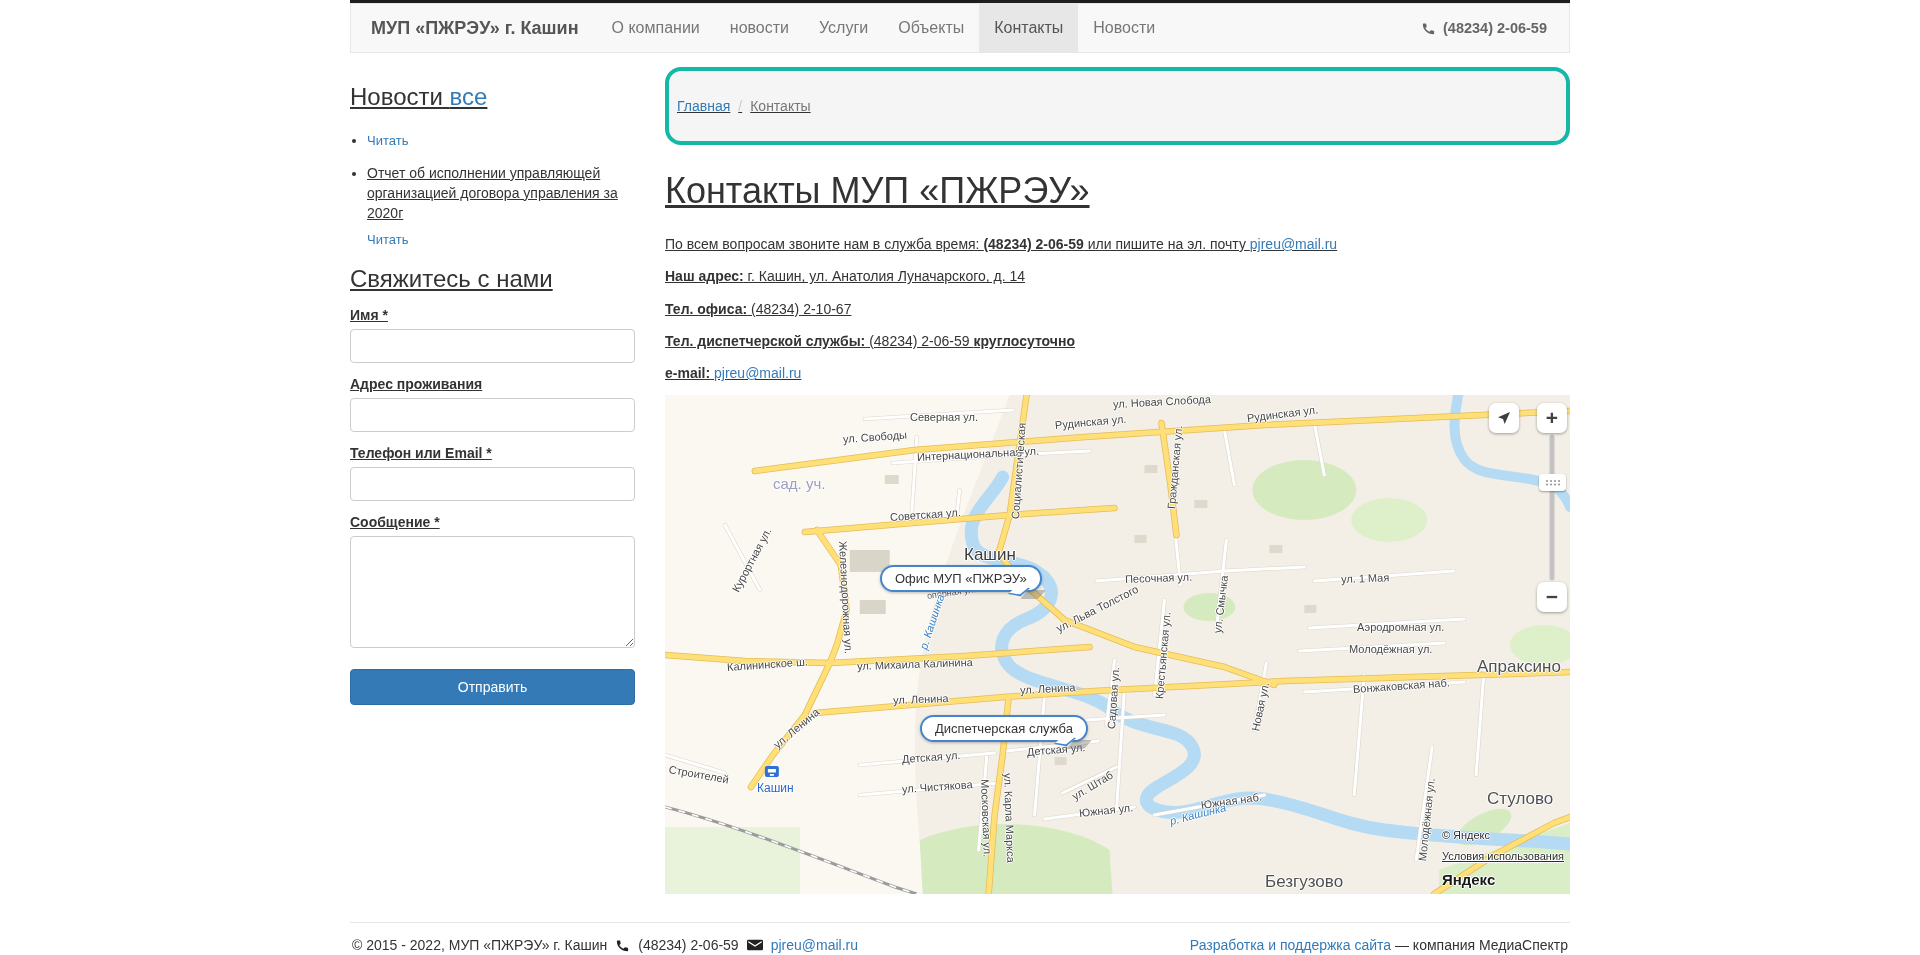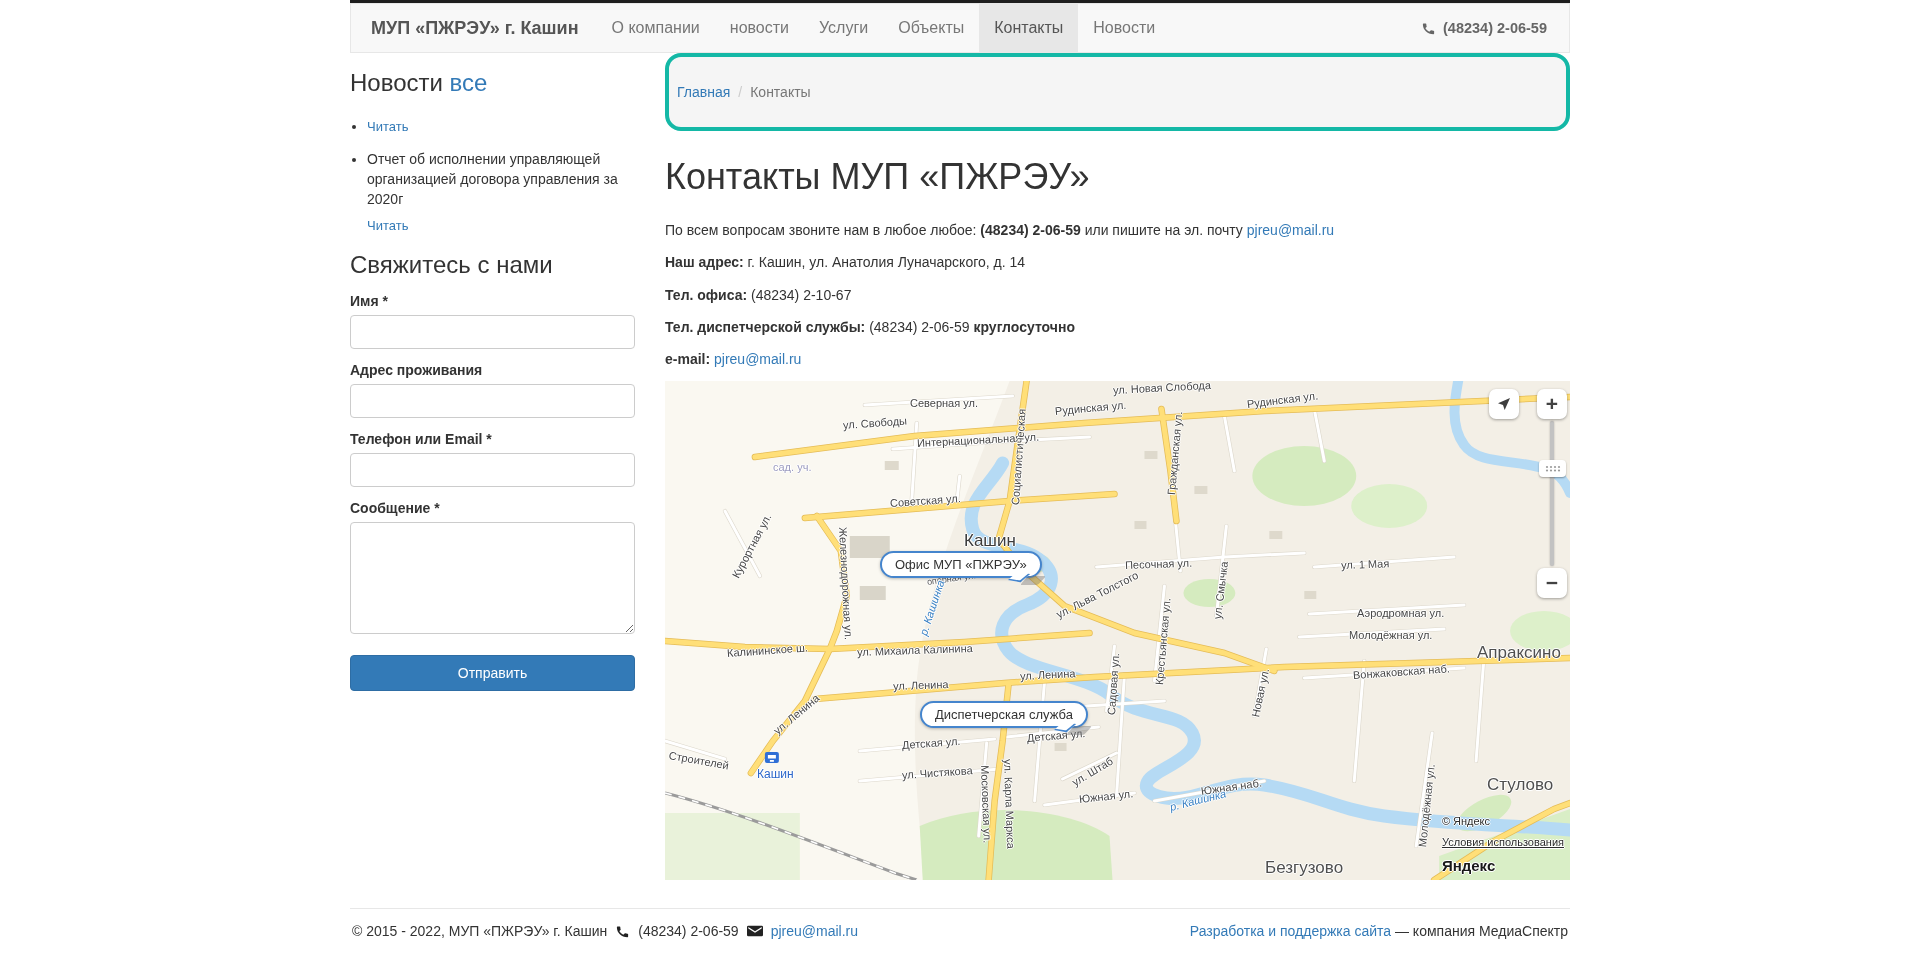--- a/index.html
+++ b/index.html
@@ -10,21 +10,21 @@
 
   
   .navbar { background:#f8f8f8; border:1px solid #e7e7e7; height:50px; display:flex; align-items:stretch; }
   .brand { font-size:18px; color:#555; display:flex; align-items:center; padding:0 18px 0 20px; cursor:pointer; white-space:nowrap;font-weight:bold; }
   .nav-menu { list-style:none; margin:0; padding:0; display:flex; }
   .nav-menu li { display:flex; align-items:center; padding:4px 15px; font-size:16px; color:#777; cursor:pointer; }
   .nav-menu li.active { background:#e7e7e7; color:#555; }
   .nav-phone { margin-left:auto; display:flex; align-items:center; gap:7px; padding-right:22px; color:#666; font-size:14.5px; font-weight:600; }
 
   
-  .content-row { display:flex; margin-top:0; }
+  .content-row { display:flex; margin-top:14px;text-decoration:underline; }
   .sidebar { width:285px; flex:0 0 285px; margin-right:30px; }
   .main { flex:1 1 auto; width:905px; }
 
   
   .side-title { font-size:24px; font-weight:400; color:#333; margin:16px 0 14px; }
   .side-title .all-link { color:#337ab7; cursor:pointer; }
   .news-list { list-style:disc; padding-left:17px; margin:0 0 6px; font-size:14px; line-height:1.42; }
   .news-list li { margin-bottom:13px; }
   .read-link { display:inline-block; color:#337ab7; font-size:13px; margin-top:7px; cursor:pointer; }
   .contact-form label { display:block; font-size:14px; font-weight:700; color:#333; margin:13px 0 6px; }
@@ -42,21 +42,21 @@
   p.contact a { color:#337ab7; cursor:pointer; }
 
   
   .map { position:relative; width:905px; height:499px; overflow:hidden; background:#f3efe6; margin-top:6px; cursor:grab; }
   .map svg.canvas { position:absolute; left:0; top:0; }
   .map-label { position:absolute; white-space:nowrap; transform-origin:0 50%; z-index:2;
     text-shadow:0 1px 0 #fff,0 -1px 0 #fff,1px 0 0 #fff,-1px 0 0 #fff; }
   .ml-street { font-size:11px; color:#474747; }
   .ml-small  { font-size:9px;  color:#5a5a5a; }
   .ml-water  { font-size:11px; color:#3b82c4; font-style:italic; }
-  .ml-garden { font-size:11px; color:#9c9cc0; }
+  .ml-garden { font-size:15px; color:#9c9cc0; }
   .ml-place  { font-size:17px; color:#4f4f4f; }
   .ml-city   { font-size:17px; color:#3c3c3c; }
   .ml-station{ font-size:12px; color:#2b66c9; }
   .balloon { position:absolute; z-index:4; background:#fff; border:2px solid #4585cd; border-radius:15px;
     padding:4px 13px; font-size:13px; color:#333; white-space:nowrap; box-shadow:0 1px 3px rgba(0,0,0,.25); cursor:pointer; }
   .balloon-tail { position:absolute; right:15px; bottom:-7px; width:12px; height:12px; background:#fff;
     border-right:2px solid #4585cd; border-bottom:2px solid #4585cd; transform:rotate(30deg) skew(-20deg,-20deg); }
   .balloon-shadow { position:absolute; right:-2px; bottom:-9px; width:18px; height:9px;
     background:rgba(110,110,110,.4); transform:skewX(-42deg); border-radius:2px; z-index:-1; }
   .map-btn { position:absolute; z-index:5; width:30px; height:30px; background:#fff; border-radius:7px;
@@ -133,21 +133,21 @@
       </form>
     </aside>
 
     <main class="main">
       <div class="well breadcrumb">
         <a>Главная</a><span class="sep">/</span><span class="current">Контакты</span>
       </div>
 
       <h1 class="page-title">Контакты МУП «ПЖРЭУ»</h1>
 
-      <p class="contact"><span>По всем вопросам звоните нам в любое любое: </span><b>(48234) 2-06-59</b><span> или пишите на эл. почту </span><a>pjreu@mail.ru</a></p>
+      <p class="contact"><span>По всем вопросам звоните нам в служба время: </span><b>(48234) 2-06-59</b><span> или пишите на эл. почту </span><a>pjreu@mail.ru</a></p>
       <p class="contact"><b>Наш адрес:</b><span> г. Кашин, ул. Анатолия Луначарского, д. 14</span></p>
       <p class="contact"><b>Тел. офиса:</b><span> (48234) 2-10-67</span></p>
       <p class="contact"><b>Тел. диспетчерской службы:</b><span> (48234) 2-06-59 </span><b>круглосуточно</b></p>
       <p class="contact"><b><span>e-mail:</span>&nbsp;</b><a>pjreu@mail.ru</a></p>
 
       <div class="map" id="map">
         <svg class="canvas" width="905" height="499" viewBox="0 0 906 499" preserveAspectRatio="none">
           <rect x="0" y="0" width="906" height="499" fill="#f3efe6"></rect>
           <path d="M0 0 H345 C300 120 262 200 252 300 C246 380 256 450 260 499 H0 Z" fill="#faf8f1"></path>
 

